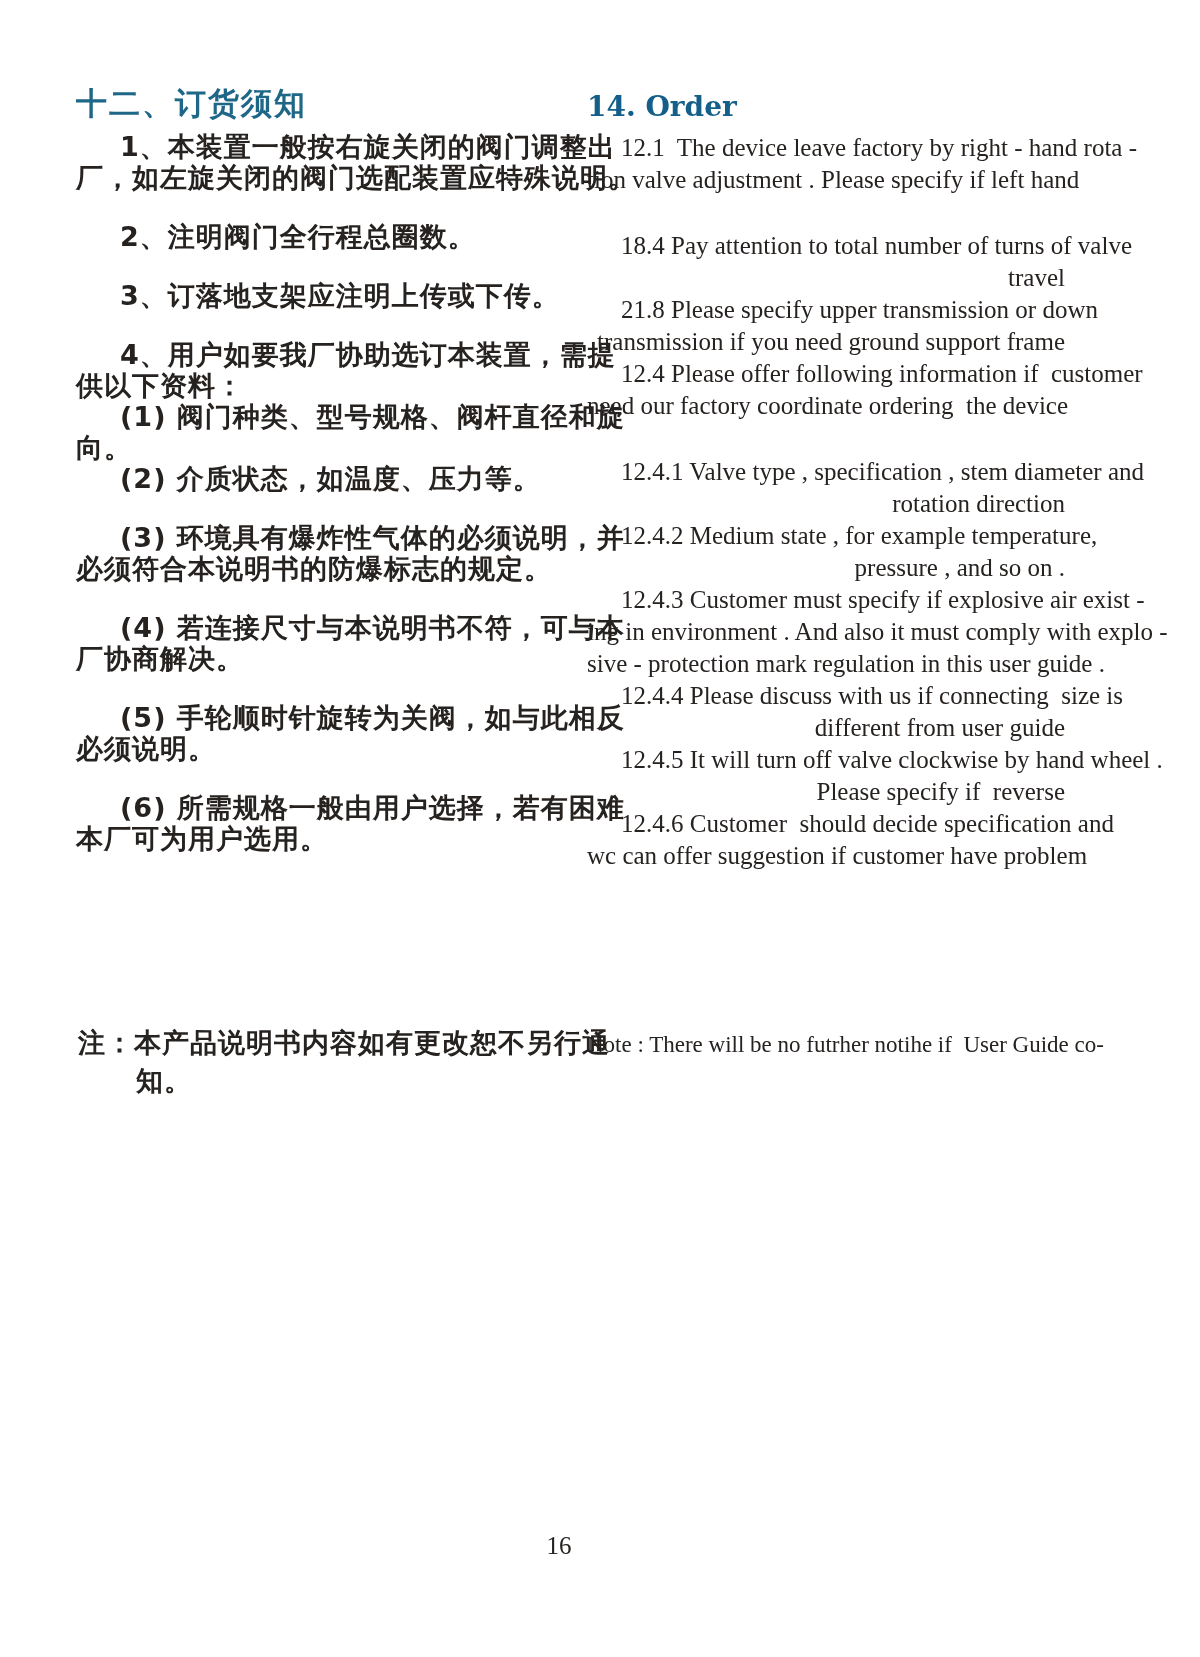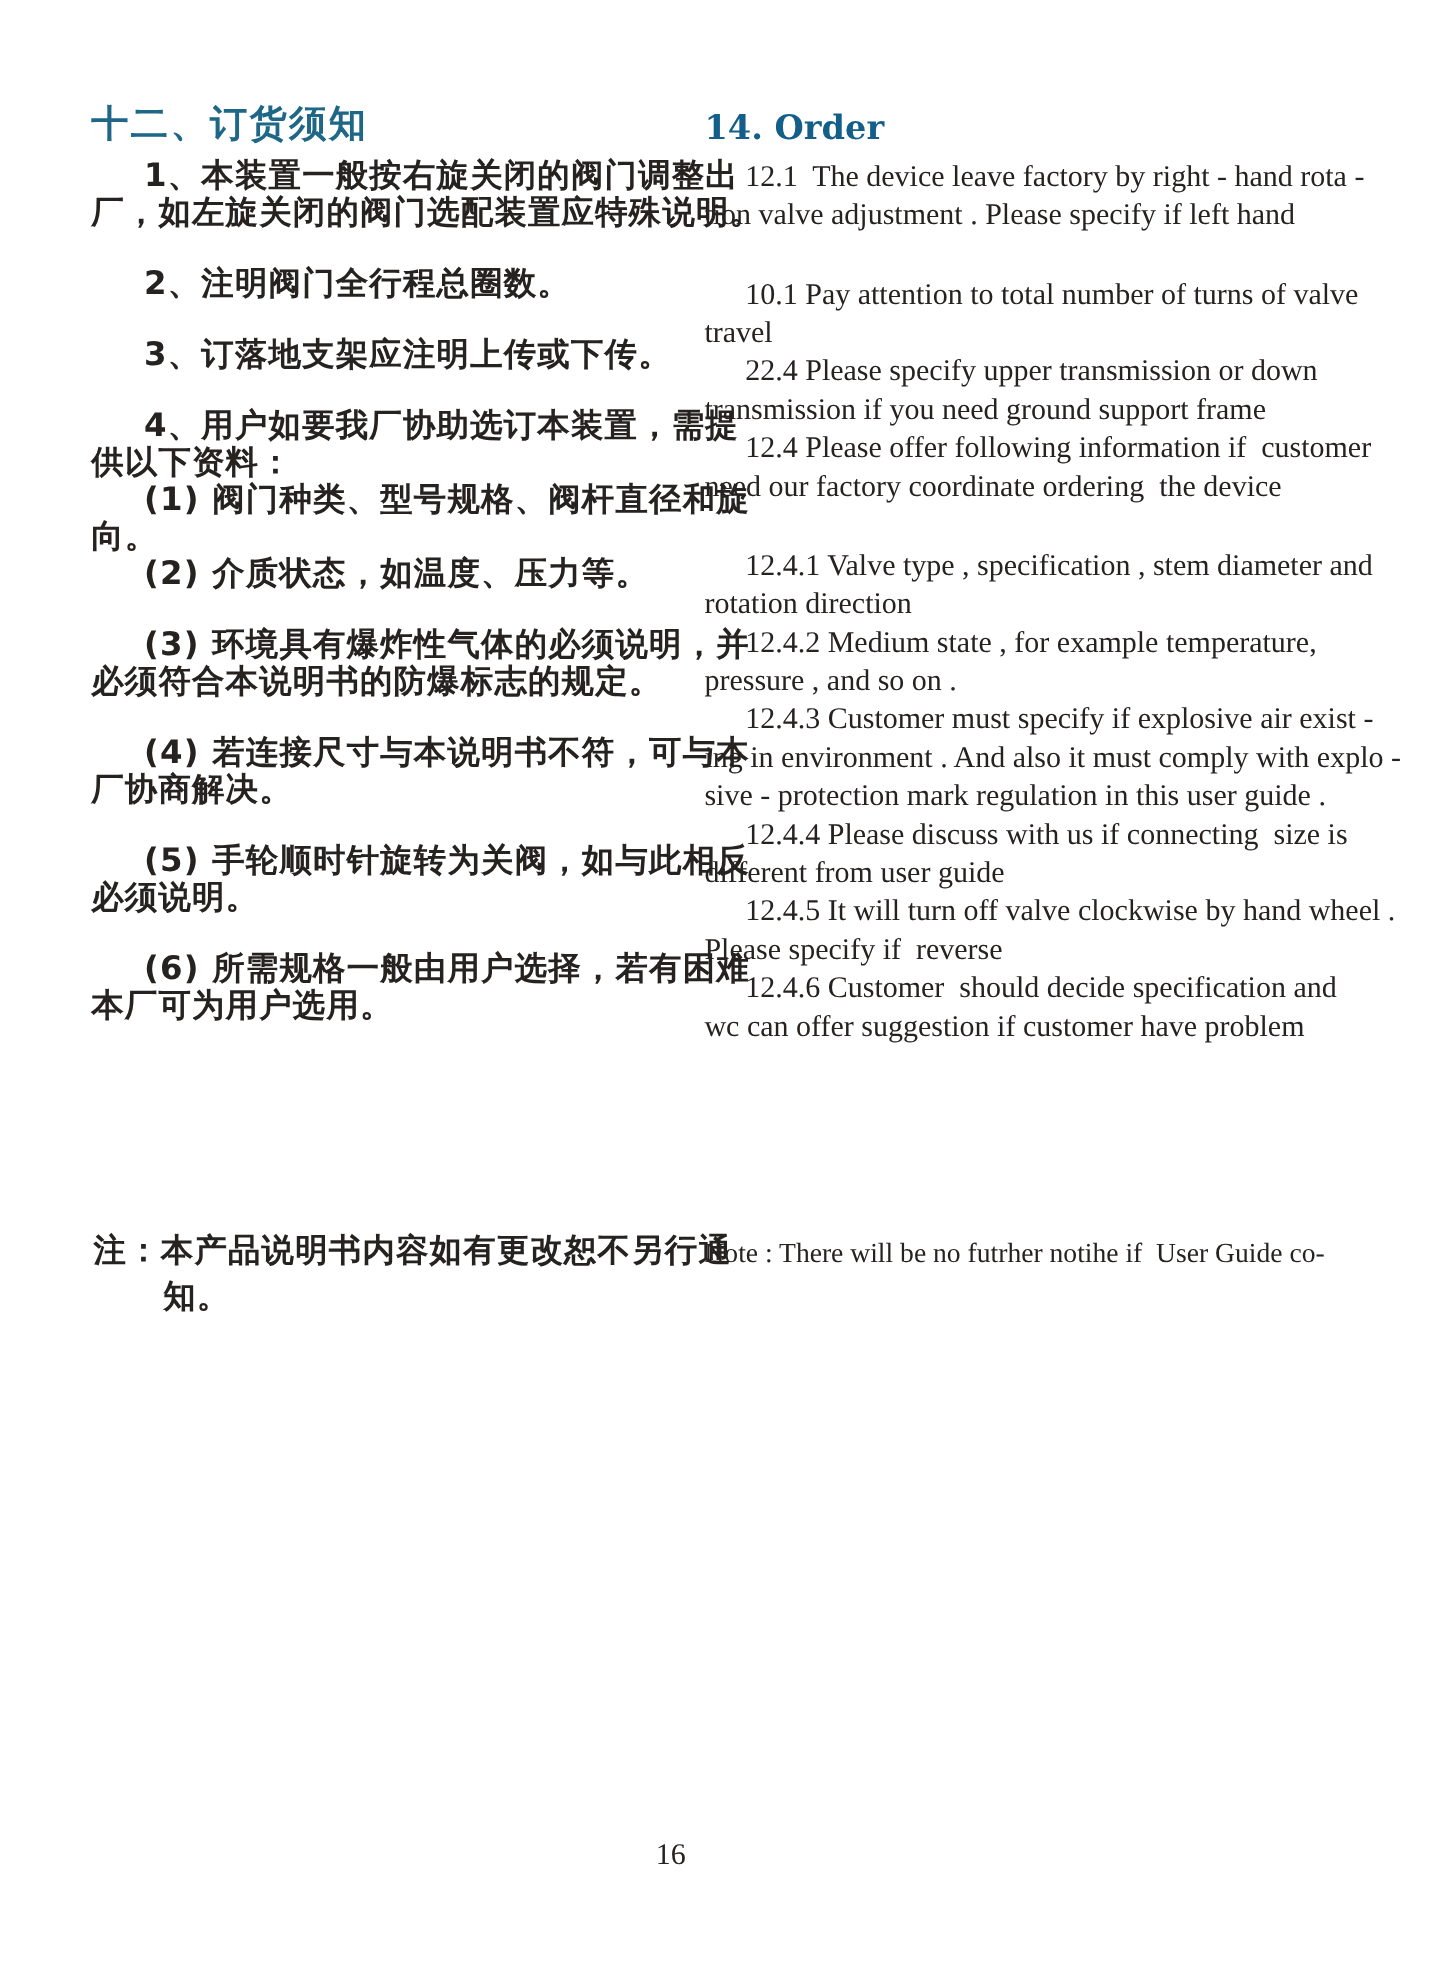--- a/index.html
+++ b/index.html
@@ -59,20 +59,21 @@
     font-weight: 700;
     font-size: 27px;
     line-height: 31px;
     letter-spacing: 1px;
   }
   .col-left .line.first { padding-left: 44px; }
   .col-right .line {
     font-family: "Liberation Serif", serif;
     font-size: 25px;
     line-height: 32px;
+    text-align: right;
   }
   .col-right .line.first { padding-left: 34px; }
   .note {
     position: absolute;
     top: 1024px;
   }
   .note-zh {
     left: 78px;
     width: 470px;
   }
@@ -158,25 +159,25 @@
   </div>
 
   <div class="col col-right">
     <h1 class="heading en" style="color: rgb(19, 95, 138);">14. Order</h1>
     <div id="right-paras">
         <div class="para">
           <div class="line first">12.1  The device leave factory by right - hand rota -</div>
           <div class="line">tion valve adjustment . Please specify if left hand</div>
         </div>
         <div class="para gap">
-          <div class="line first">10.1 Pay attention to total number of turns of valve</div>
+          <div class="line first">18.4 Pay attention to total number of turns of valve</div>
           <div class="line">travel</div>
         </div>
         <div class="para">
-          <div class="line first">22.4 Please specify upper transmission or down</div>
+          <div class="line first">21.8 Please specify upper transmission or down</div>
           <div class="line">transmission if you need ground support frame</div>
         </div>
         <div class="para">
           <div class="line first">12.4 Please offer following information if  customer</div>
           <div class="line">need our factory coordinate ordering  the device</div>
         </div>
         <div class="para gap">
           <div class="line first">12.4.1 Valve type , specification , stem diameter and</div>
           <div class="line">rotation direction</div>
         </div>

